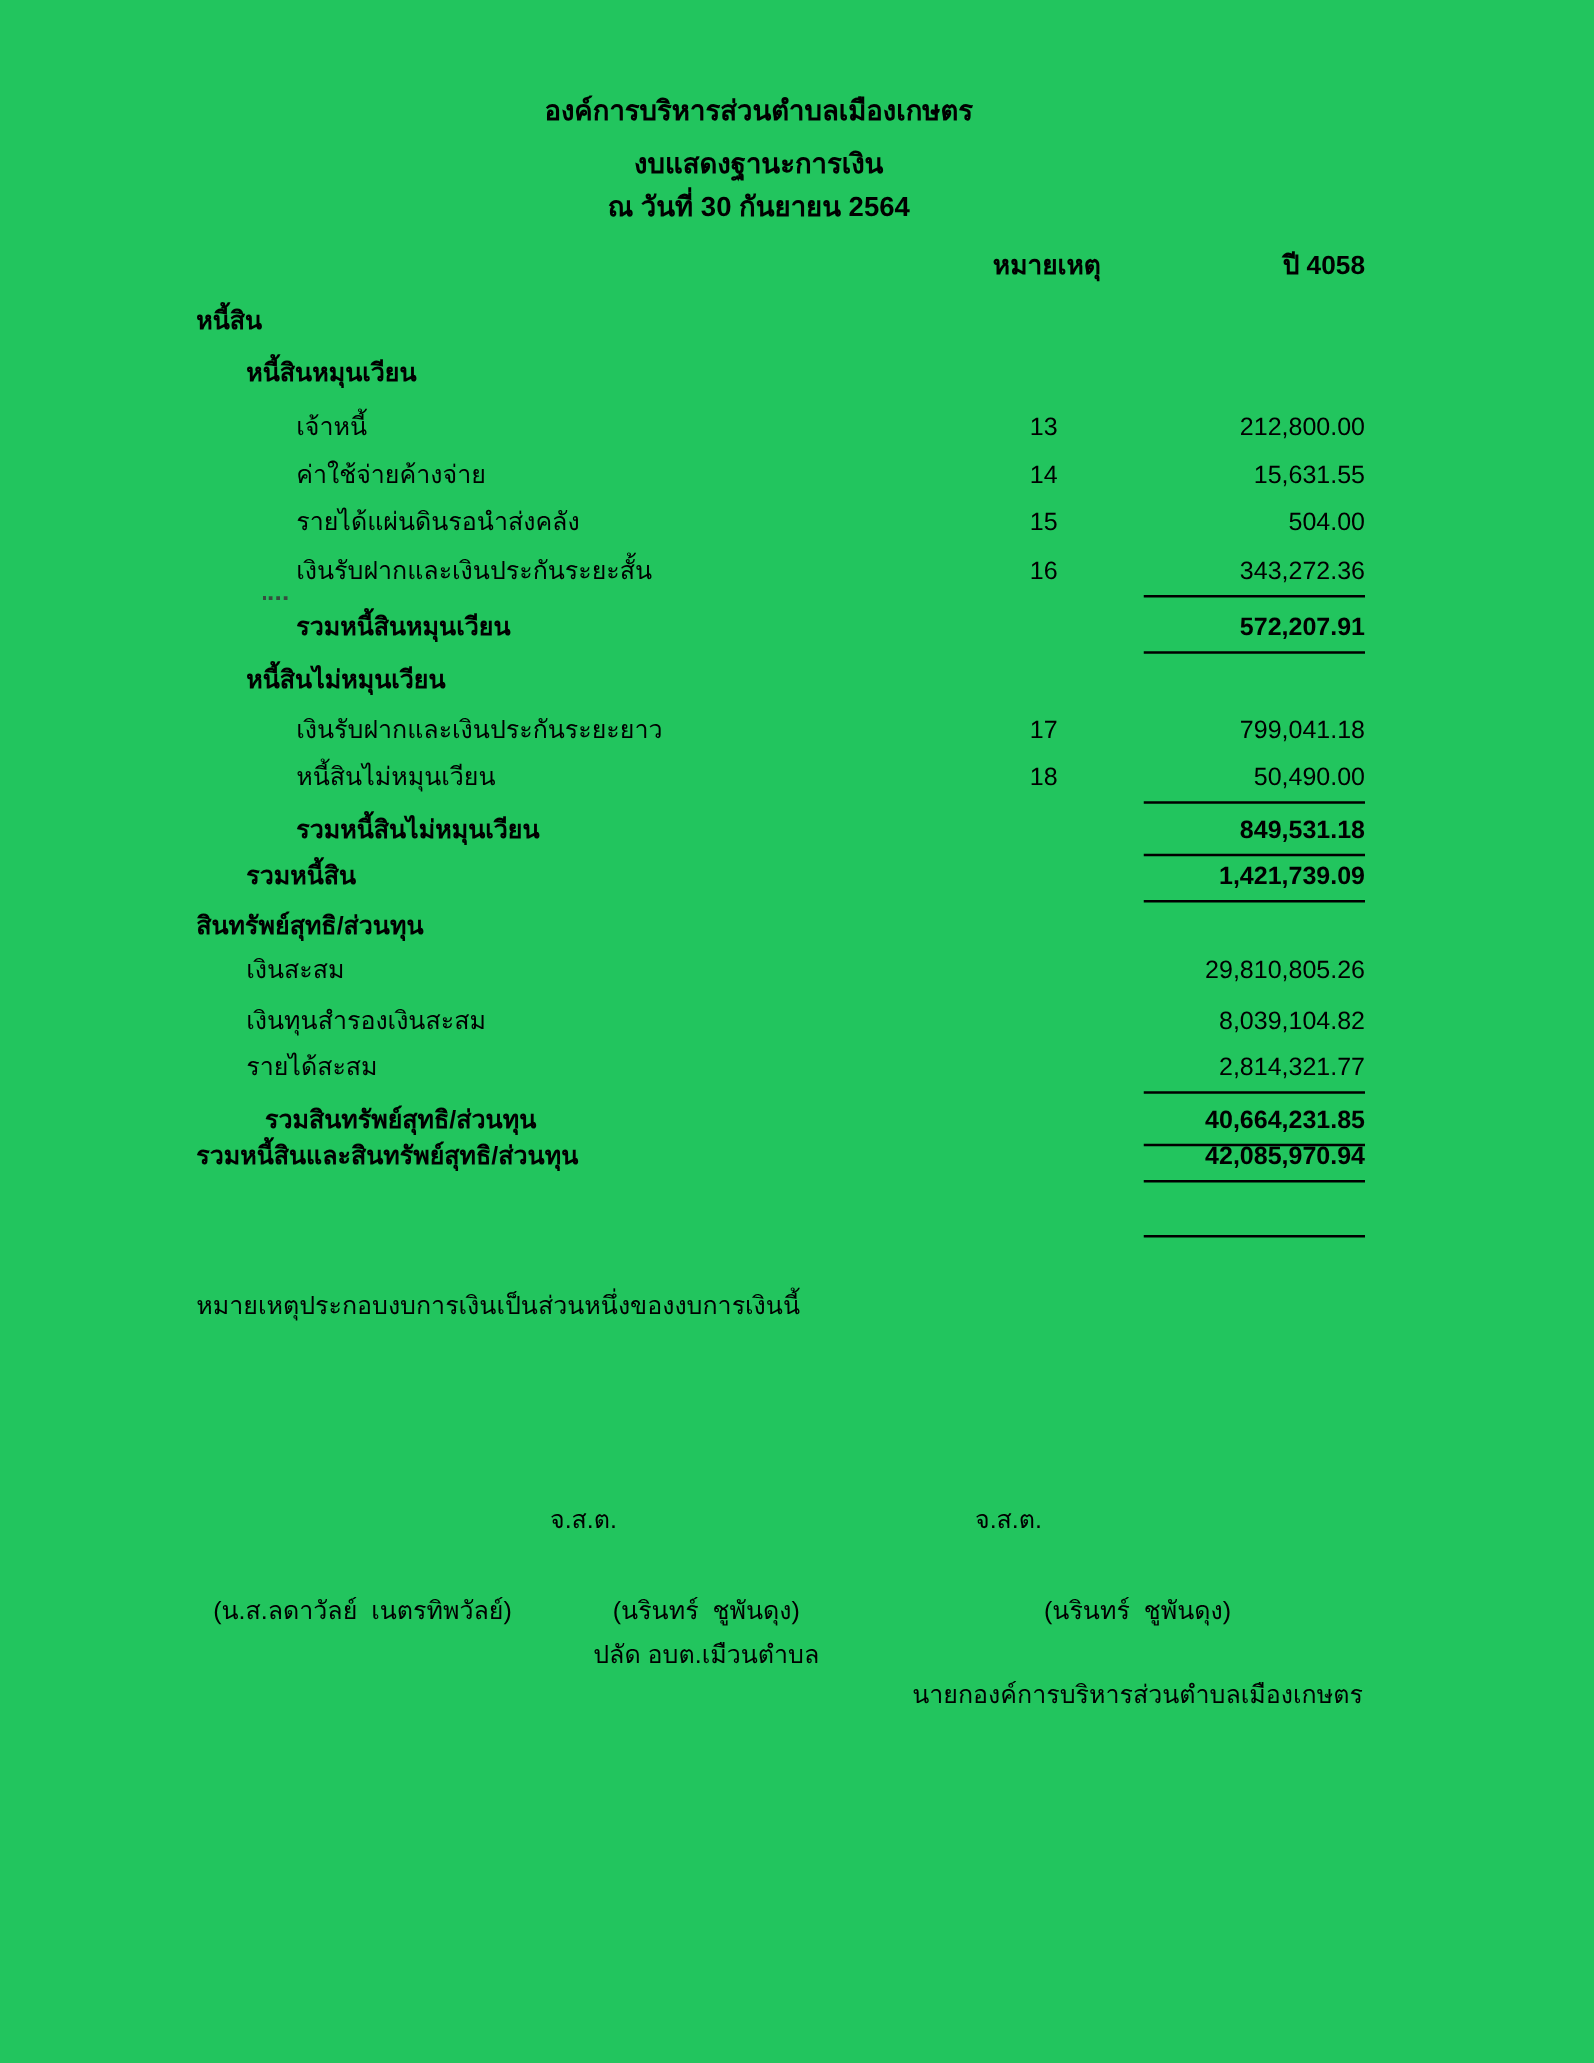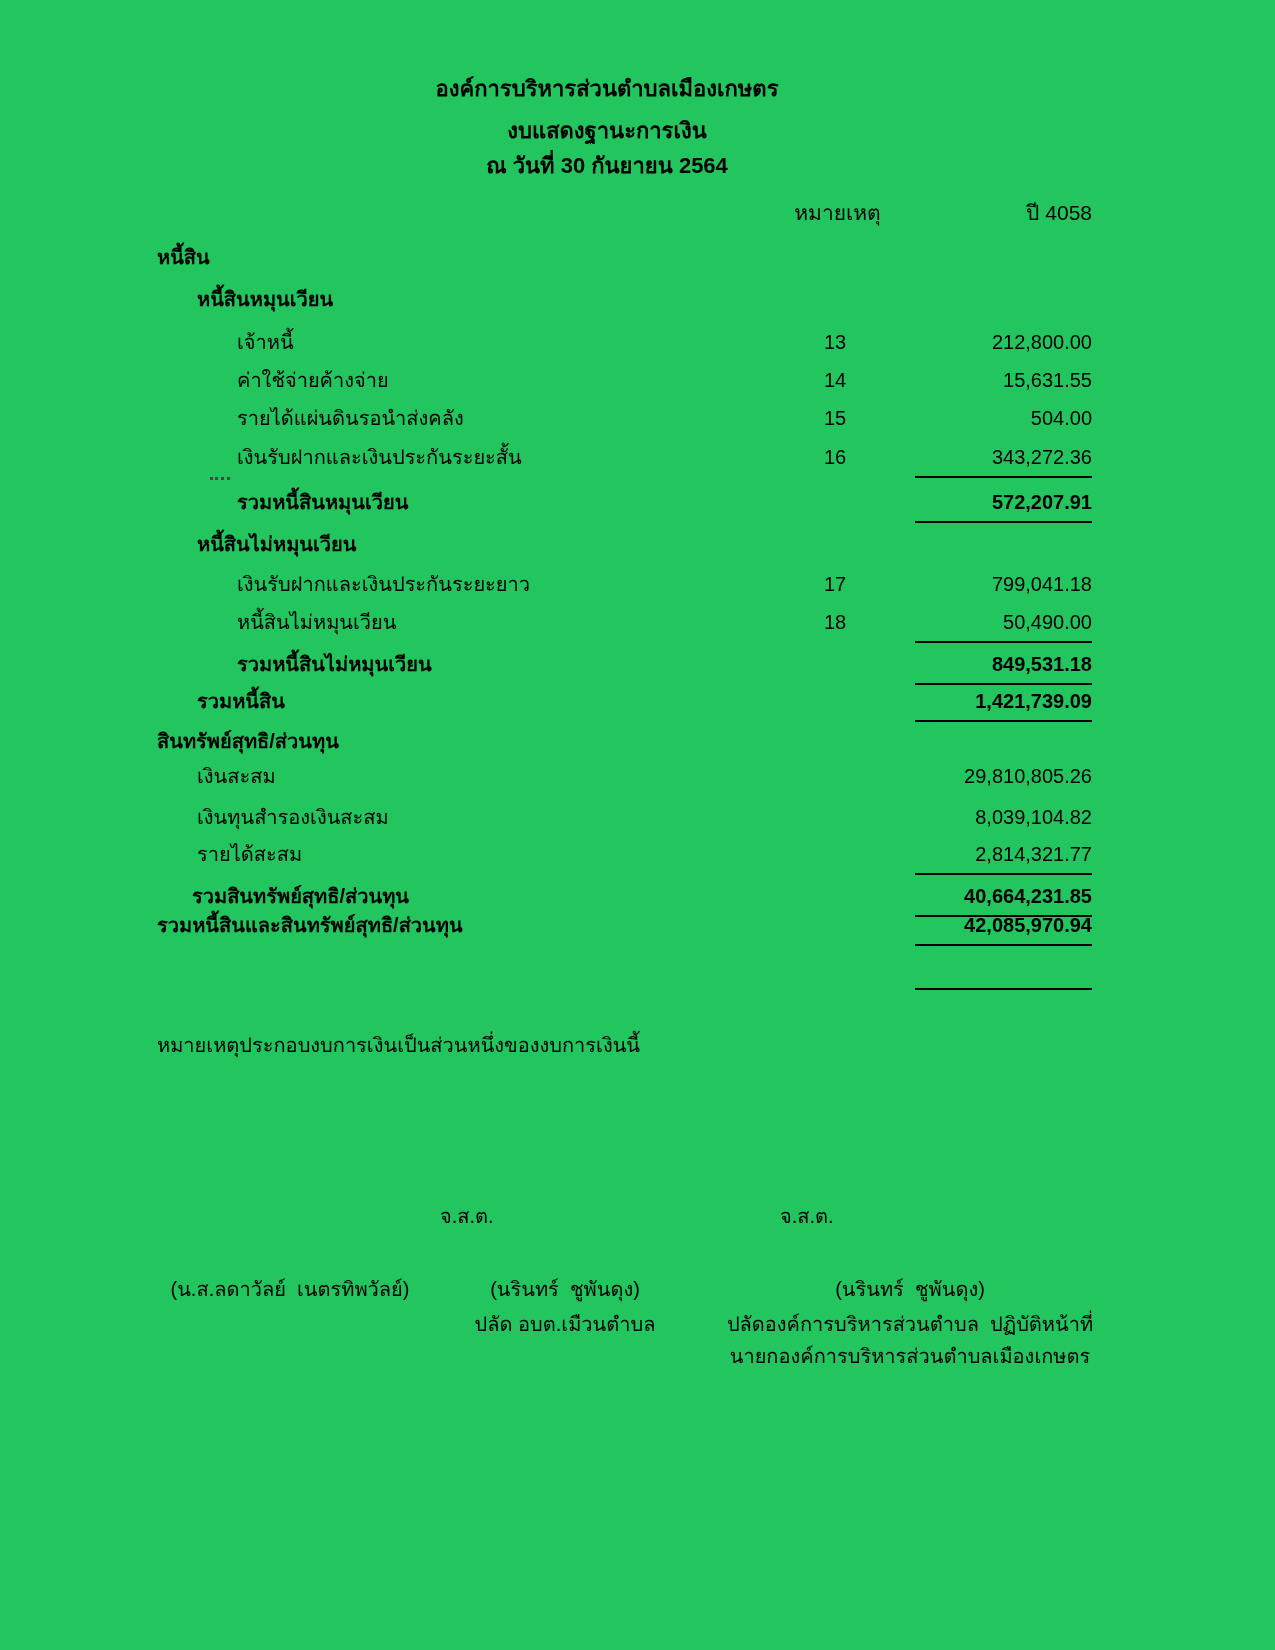--- a/index.html
+++ b/index.html
@@ -4,27 +4,27 @@
 <style>
   * { margin:0; padding:0; box-sizing:border-box; }
   html,body { background:#e8e8e8; }
   body { font-family:"Liberation Sans","DejaVu Sans",sans-serif; }
   .page {
     position:relative; width:1275px; height:1650px; margin:0 auto;
     background:#22c55e; color:#000; overflow:hidden;
   }
   .center { text-align:center;margin-top:40px; }
   .title-line { position:absolute; left:157px; width:900px; font-weight:700; font-size:22px; line-height:34px; text-align:center; white-space:pre-wrap; }
-  .colhead { position:absolute; font-weight:400; font-size:21px; line-height:34px; }
+  .colhead { position:absolute; font-weight:700; font-size:21px; line-height:34px; }
   .note-col-head { left:770px; width:135px; text-align:center; }
   .year-col-head { left:905px; width:187px; text-align:right; }
 
   .row { position:absolute; left:0; width:1275px; height:38px; font-size:20px; line-height:38px; white-space:pre-wrap; }
   .lbl { position:absolute; top:0; white-space:pre-wrap; }
-  .i0 { left:157px; } .i1 { left:197px; } .i2 { left:237px; } .it { left:192px; }
+  .i0 { left:157px; } .i1 { left:197px; } .i2 { left:237px; } .it { left:212px; }
   .b  { font-weight:700; }
   .note { position:absolute; left:785px; width:100px; top:0; text-align:center; }
   .amt { position:absolute; left:915px; width:177px; top:0; text-align:right; }
   .ul  { border-bottom:2px solid #000; }
 
   .rule { position:absolute; height:0; border-top:2px solid #000; }
   .footnote { position:absolute; left:157px; top:1028px; font-size:20px; line-height:34px; white-space:pre-wrap; }
 
   .sig { position:absolute; font-size:20px; line-height:32px; white-space:pre-wrap; }
   .scan-artifact { position:absolute; left:210px; top:477px; width:20px; height:0; border-top:3px dotted #3a3a3a; opacity:.85; }
@@ -140,16 +140,15 @@
   <div class="footnote">หมายเหตุประกอบงบการเงินเป็นส่วนหนึ่งของงบการเงินนี้</div>
 
   <div class="sig" style="left:440px; top:1200px;">จ.ส.ต.</div>
   <div class="sig" style="left:780px; top:1200px;">จ.ส.ต.</div>
 
   <div class="sig center" style="left:150px; top:1233px; width:280px;">(น.ส.ลดาวัลย์  เนตรทิพวัลย์)</div>
   <div class="sig center" style="left:440px; top:1233px; width:250px;">(นรินทร์  ชูพันดุง)</div>
   <div class="sig center" style="left:690px; top:1233px; width:440px;">(นรินทร์  ชูพันดุง)</div>
 
   <div class="sig center" style="left:440px; top:1268px; width:250px;">ปลัด อบต.เมืวนตำบล</div>
-  <div class="sig center" style="left:690px; top:1268px; width:440px;">ปลัดองค์การบริหารส่วนตำบล  ปฏิบัติหน้าที่</div>
   <div class="sig center" style="left:690px; top:1300px; width:440px;">นายกองค์การบริหารส่วนตำบลเมืองเกษตร</div>
 
 </div>
 
 </body></html>

